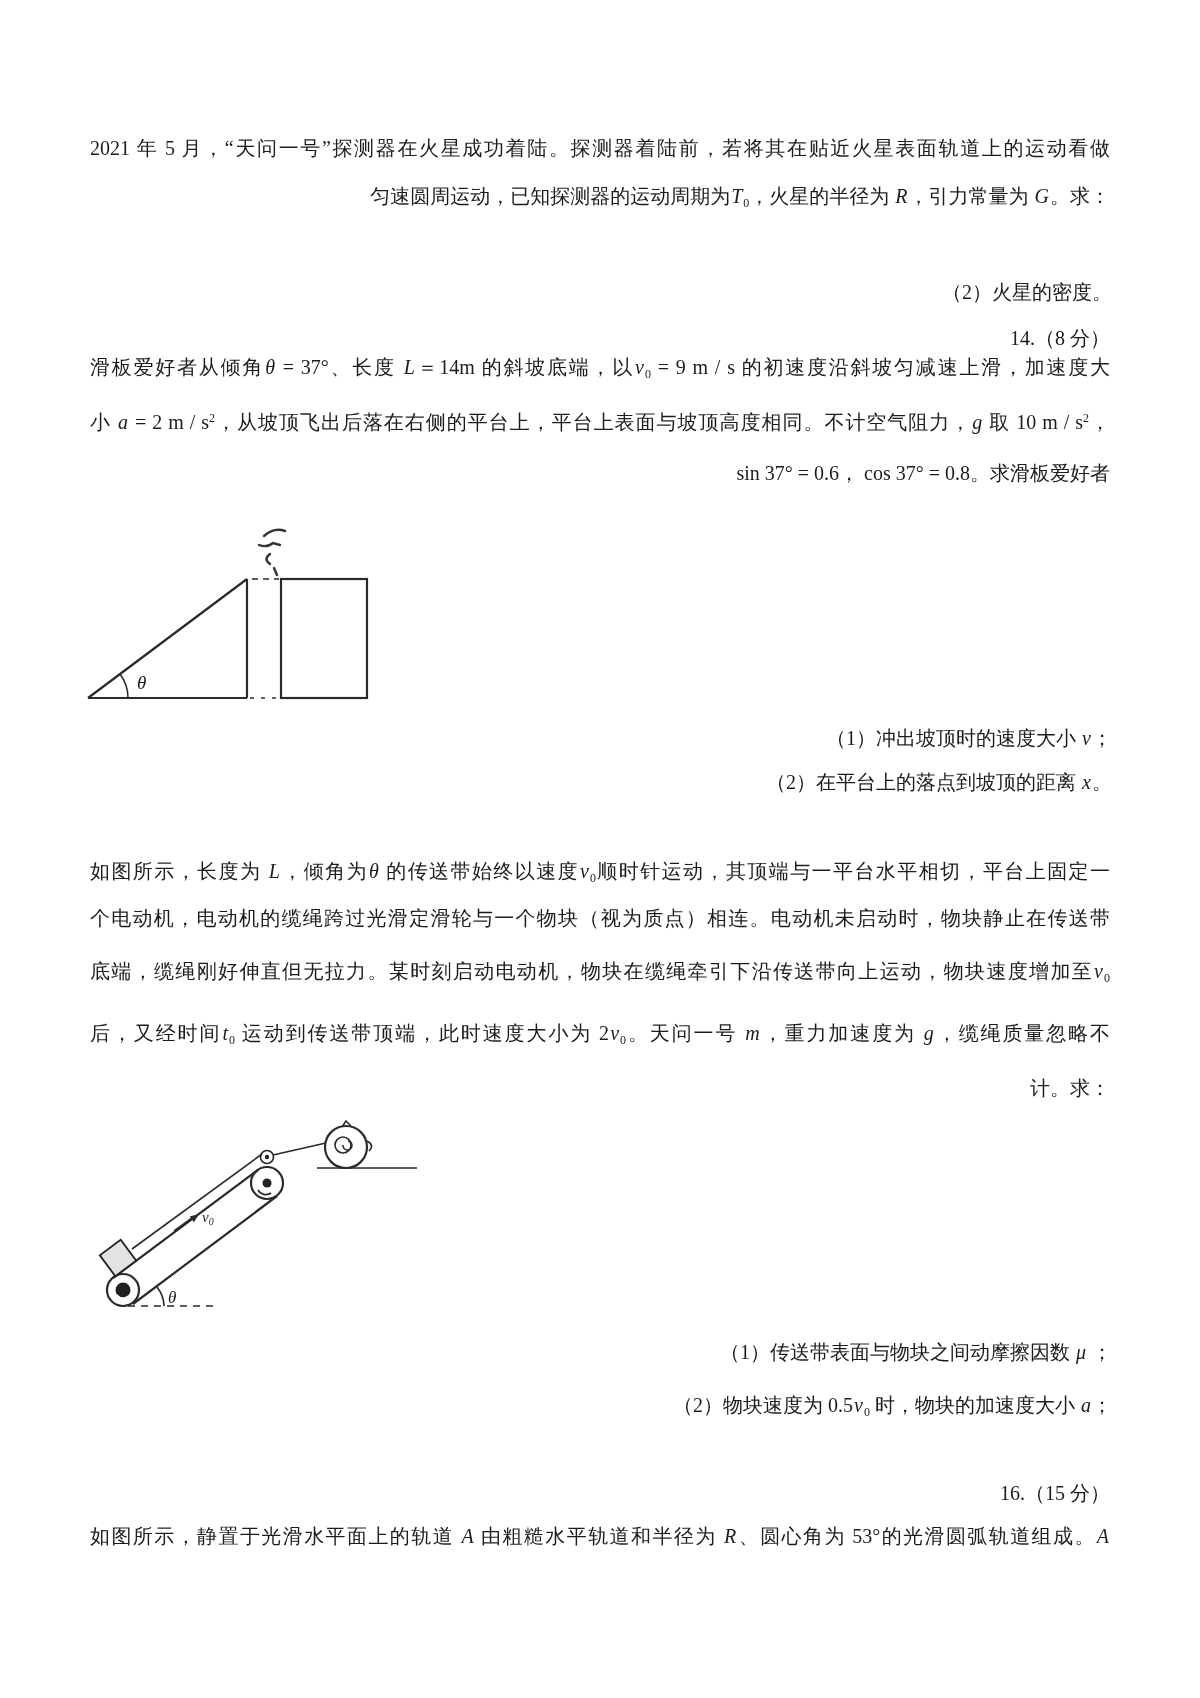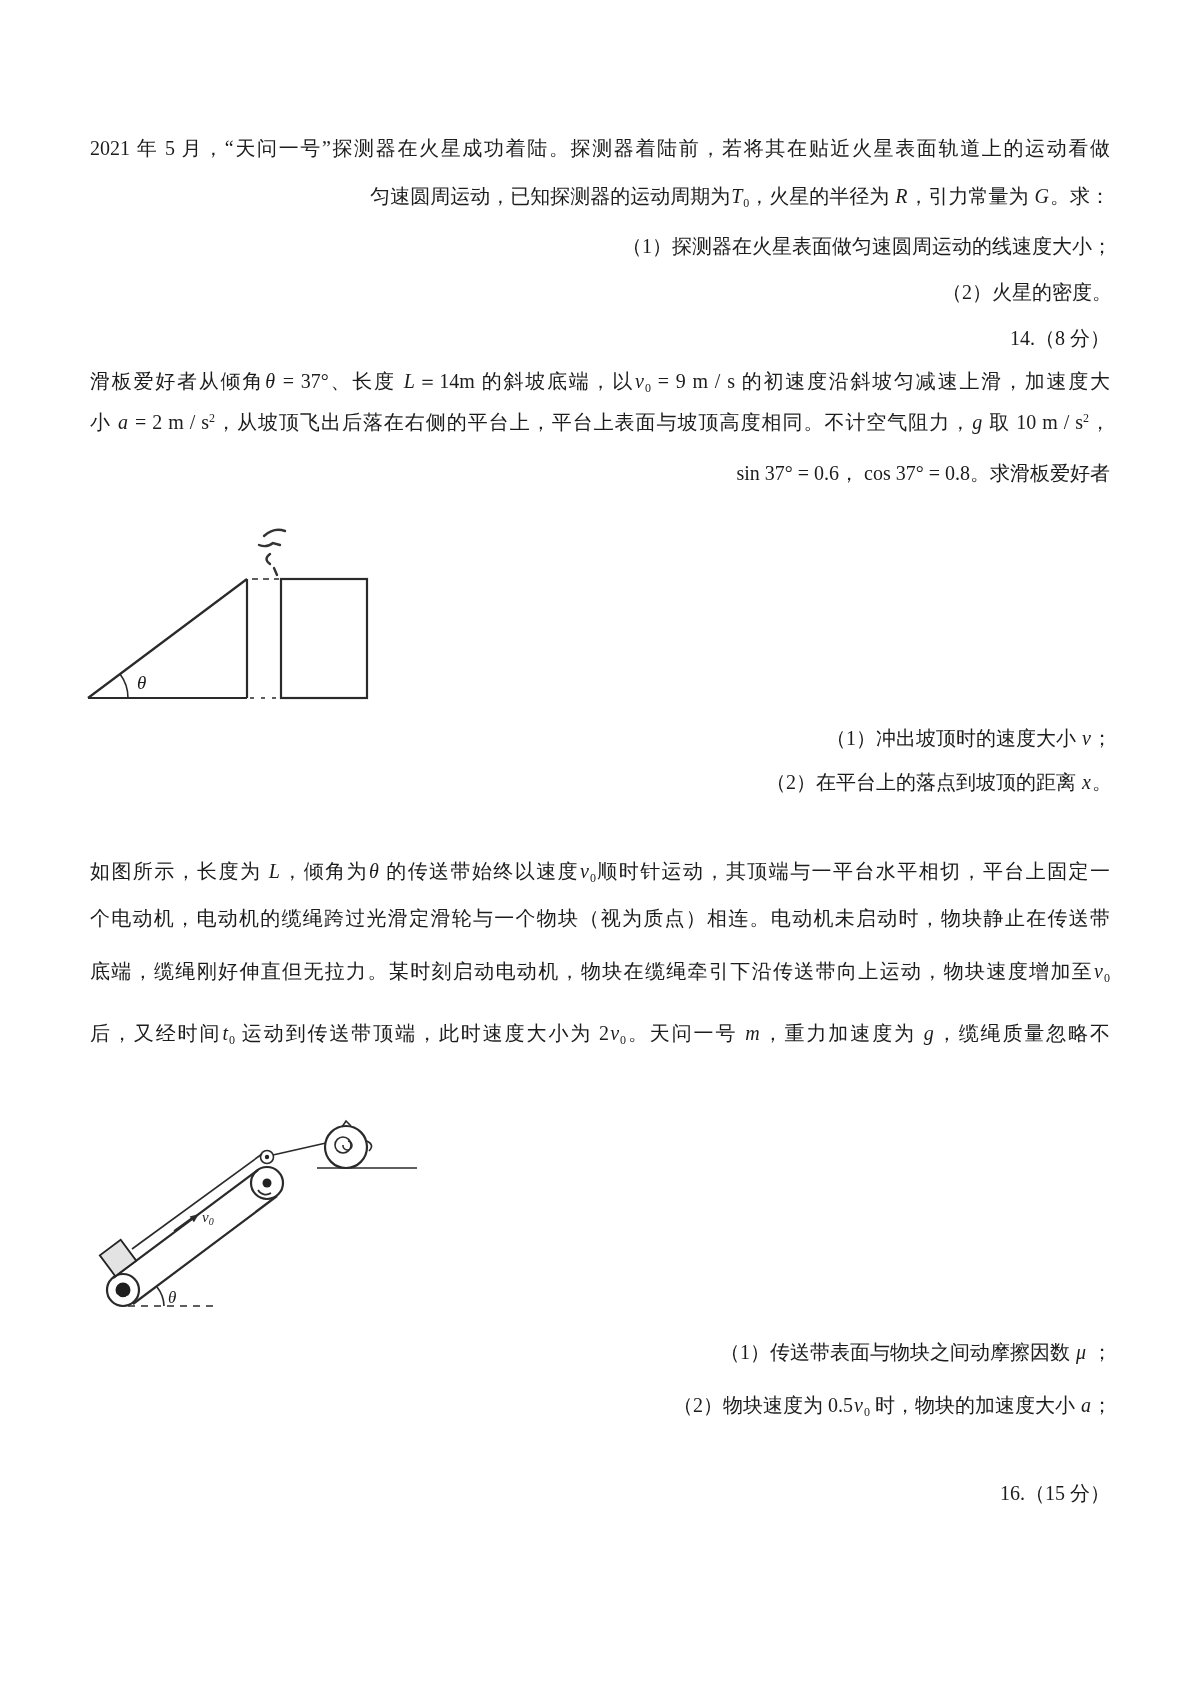--- a/index.html
+++ b/index.html
@@ -30,25 +30,24 @@
   .thin{stroke:#2a2a2a;fill:none;stroke-width:1.6;}
   .svg-var{font-family:"Liberation Serif","DejaVu Serif",serif;font-style:italic;fill:#1c1c1c;}
 </style>
 </head>
 <body>
 
 <div class="page">
 
   <div class="tl fill" style="top:133px"><span>2021 年 5 月，“天问一号”探测器在火星成功着陆。探测器着陆前，若将其在贴近火星表面轨道上的运动看做</span></div>
   <div class="tl" style="top:181px"><span>匀速圆周运动，已知探测器的运动周期为</span><span class="seg-i">T</span><span class="seg-s">0</span><span>，火星的半径为 </span><span class="seg-i">R</span><span>，引力常量为 </span><span class="seg-i">G</span><span>。求：</span></div>
-  <div class="tl item" style="top:231px"><span>（1）探测器在火星表面做匀速圆周运动的线速度大小；</span></div>
   <div class="tl item" style="top:277px"><span>（2）火星的密度。</span></div>
 
   <div class="tl" style="top:323px">14.（8 分）</div>
-  <div class="tl fill" style="top:366px"><span>滑板爱好者从倾角</span><span class="seg-i">θ</span><span> = 37°、长度 </span><span class="seg-i">L</span><span>＝14m 的斜坡底端，以</span><span class="seg-i">v</span><span class="seg-s">0</span><span> = 9 m / s 的初速度沿斜坡匀减速上滑，加速度大</span></div>
+  <div class="tl fill" style="top:352px"><span>滑板爱好者从倾角</span><span class="seg-i">θ</span><span> = 37°、长度 </span><span class="seg-i">L</span><span>＝14m 的斜坡底端，以</span><span class="seg-i">v</span><span class="seg-s">0</span><span> = 9 m / s 的初速度沿斜坡匀减速上滑，加速度大</span></div>
   <div class="tl fill" style="top:407px"><span>小 </span><span class="seg-i">a</span><span> = 2 m / s</span><span class="seg-p">2</span><span>，从坡顶飞出后落在右侧的平台上，平台上表面与坡顶高度相同。不计空气阻力，</span><span class="seg-i">g</span><span> 取 10 m / s</span><span class="seg-p">2</span><span>，</span></div>
   <div class="tl" style="top:458px"><span>sin 37° = 0.6，  cos 37° = 0.8。求滑板爱好者</span></div>
 
   <svg style="left:80px;top:498px" width="320" height="212" viewBox="0 0 320 212">
     <path class="stroke" d="M8,200 L167,81"></path>
     <path class="stroke" d="M167,81 L167,200"></path>
     <path class="stroke" d="M8,200 L167,200"></path>
     <path class="thin" d="M48,200 A40,40 0 0 0 40,176"></path>
     <text x="57" y="191" font-size="19" class="svg-var">θ</text>
     <path class="thin" stroke-dasharray="6 5" d="M172,81 L199,81"></path>
@@ -62,20 +61,21 @@
     </g>
   </svg>
 
   <div class="tl item" style="top:723px"><span>（1）冲出坡顶时的速度大小 </span><span class="seg-i">v</span><span>；</span></div>
   <div class="tl item" style="top:767px"><span>（2）在平台上的落点到坡顶的距离 </span><span class="seg-i">x</span><span>。</span></div>
 
   <div class="tl fill" style="top:856px"><span>如图所示，长度为 </span><span class="seg-i">L</span><span>，倾角为</span><span class="seg-i">θ</span><span> 的传送带始终以速度</span><span class="seg-i">v</span><span class="seg-s">0</span><span>顺时针运动，其顶端与一平台水平相切，平台上固定一</span></div>
   <div class="tl fill" style="top:903px"><span>个电动机，电动机的缆绳跨过光滑定滑轮与一个物块（视为质点）相连。电动机未启动时，物块静止在传送带</span></div>
   <div class="tl fill" style="top:956px"><span>底端，缆绳刚好伸直但无拉力。某时刻启动电动机，物块在缆绳牵引下沿传送带向上运动，物块速度增加至</span><span class="seg-i">v</span><span class="seg-s">0</span></div>
   <div class="tl fill" style="top:1018px"><span>后，又经时间</span><span class="seg-i">t</span><span class="seg-s">0</span><span> 运动到传送带顶端，此时速度大小为 2</span><span class="seg-i">v</span><span class="seg-s">0</span><span>。天问一号 </span><span class="seg-i">m</span><span>，重力加速度为 </span><span class="seg-i">g</span><span>，缆绳质量忽略不</span></div>
+  <div class="tl" style="top:1073px"><span>计。求：</span></div>
 
   <svg style="left:80px;top:1110px" width="360" height="212" viewBox="0 0 360 212">
     <path class="thin" d="M237,58 L337,58"></path>
 
     <g>
       <circle class="stroke" cx="266" cy="37" r="21" stroke-width="2.6"></circle>
       <circle class="thin" cx="263" cy="35" r="8"></circle>
       <path class="thin" d="M263,35 a4.5,4.5 0 1 0 5,-4" stroke-width="1.3"></path>
       <path class="thin" d="M262,17 l4,-6 l5,5"></path>
       <path class="thin" d="M287,31 q8,4 2,10"></path>
@@ -113,14 +113,15 @@
 
     <path class="thin" stroke-dasharray="7 6" d="M48,196 L133,196"></path>
     <path class="thin" d="M84,196 A32,32 0 0 0 77,177"></path>
     <text x="88" y="193" font-size="17" class="svg-var">θ</text>
   </svg>
 
   <div class="tl item" style="top:1337px"><span>（1）传送带表面与物块之间动摩擦因数 </span><span class="seg-i">μ</span><span> ；</span></div>
   <div class="tl item" style="top:1390px"><span>（2）物块速度为 0.5</span><span class="seg-i">v</span><span class="seg-s">0</span><span> 时，物块的加速度大小 </span><span class="seg-i">a</span><span>；</span></div>
 
   <div class="tl" style="top:1478px">16.（15 分）</div>
+  <div class="tl fill" style="top:1521px"><span>如图所示，静置于光滑水平面上的轨道 </span><span class="seg-i">A</span><span> 由粗糙水平轨道和半径为 </span><span class="seg-i">R</span><span>、圆心角为 53°的光滑圆弧轨道组成。</span><span class="seg-i">A</span></div>
 
 </div>
 
 </body></html>

